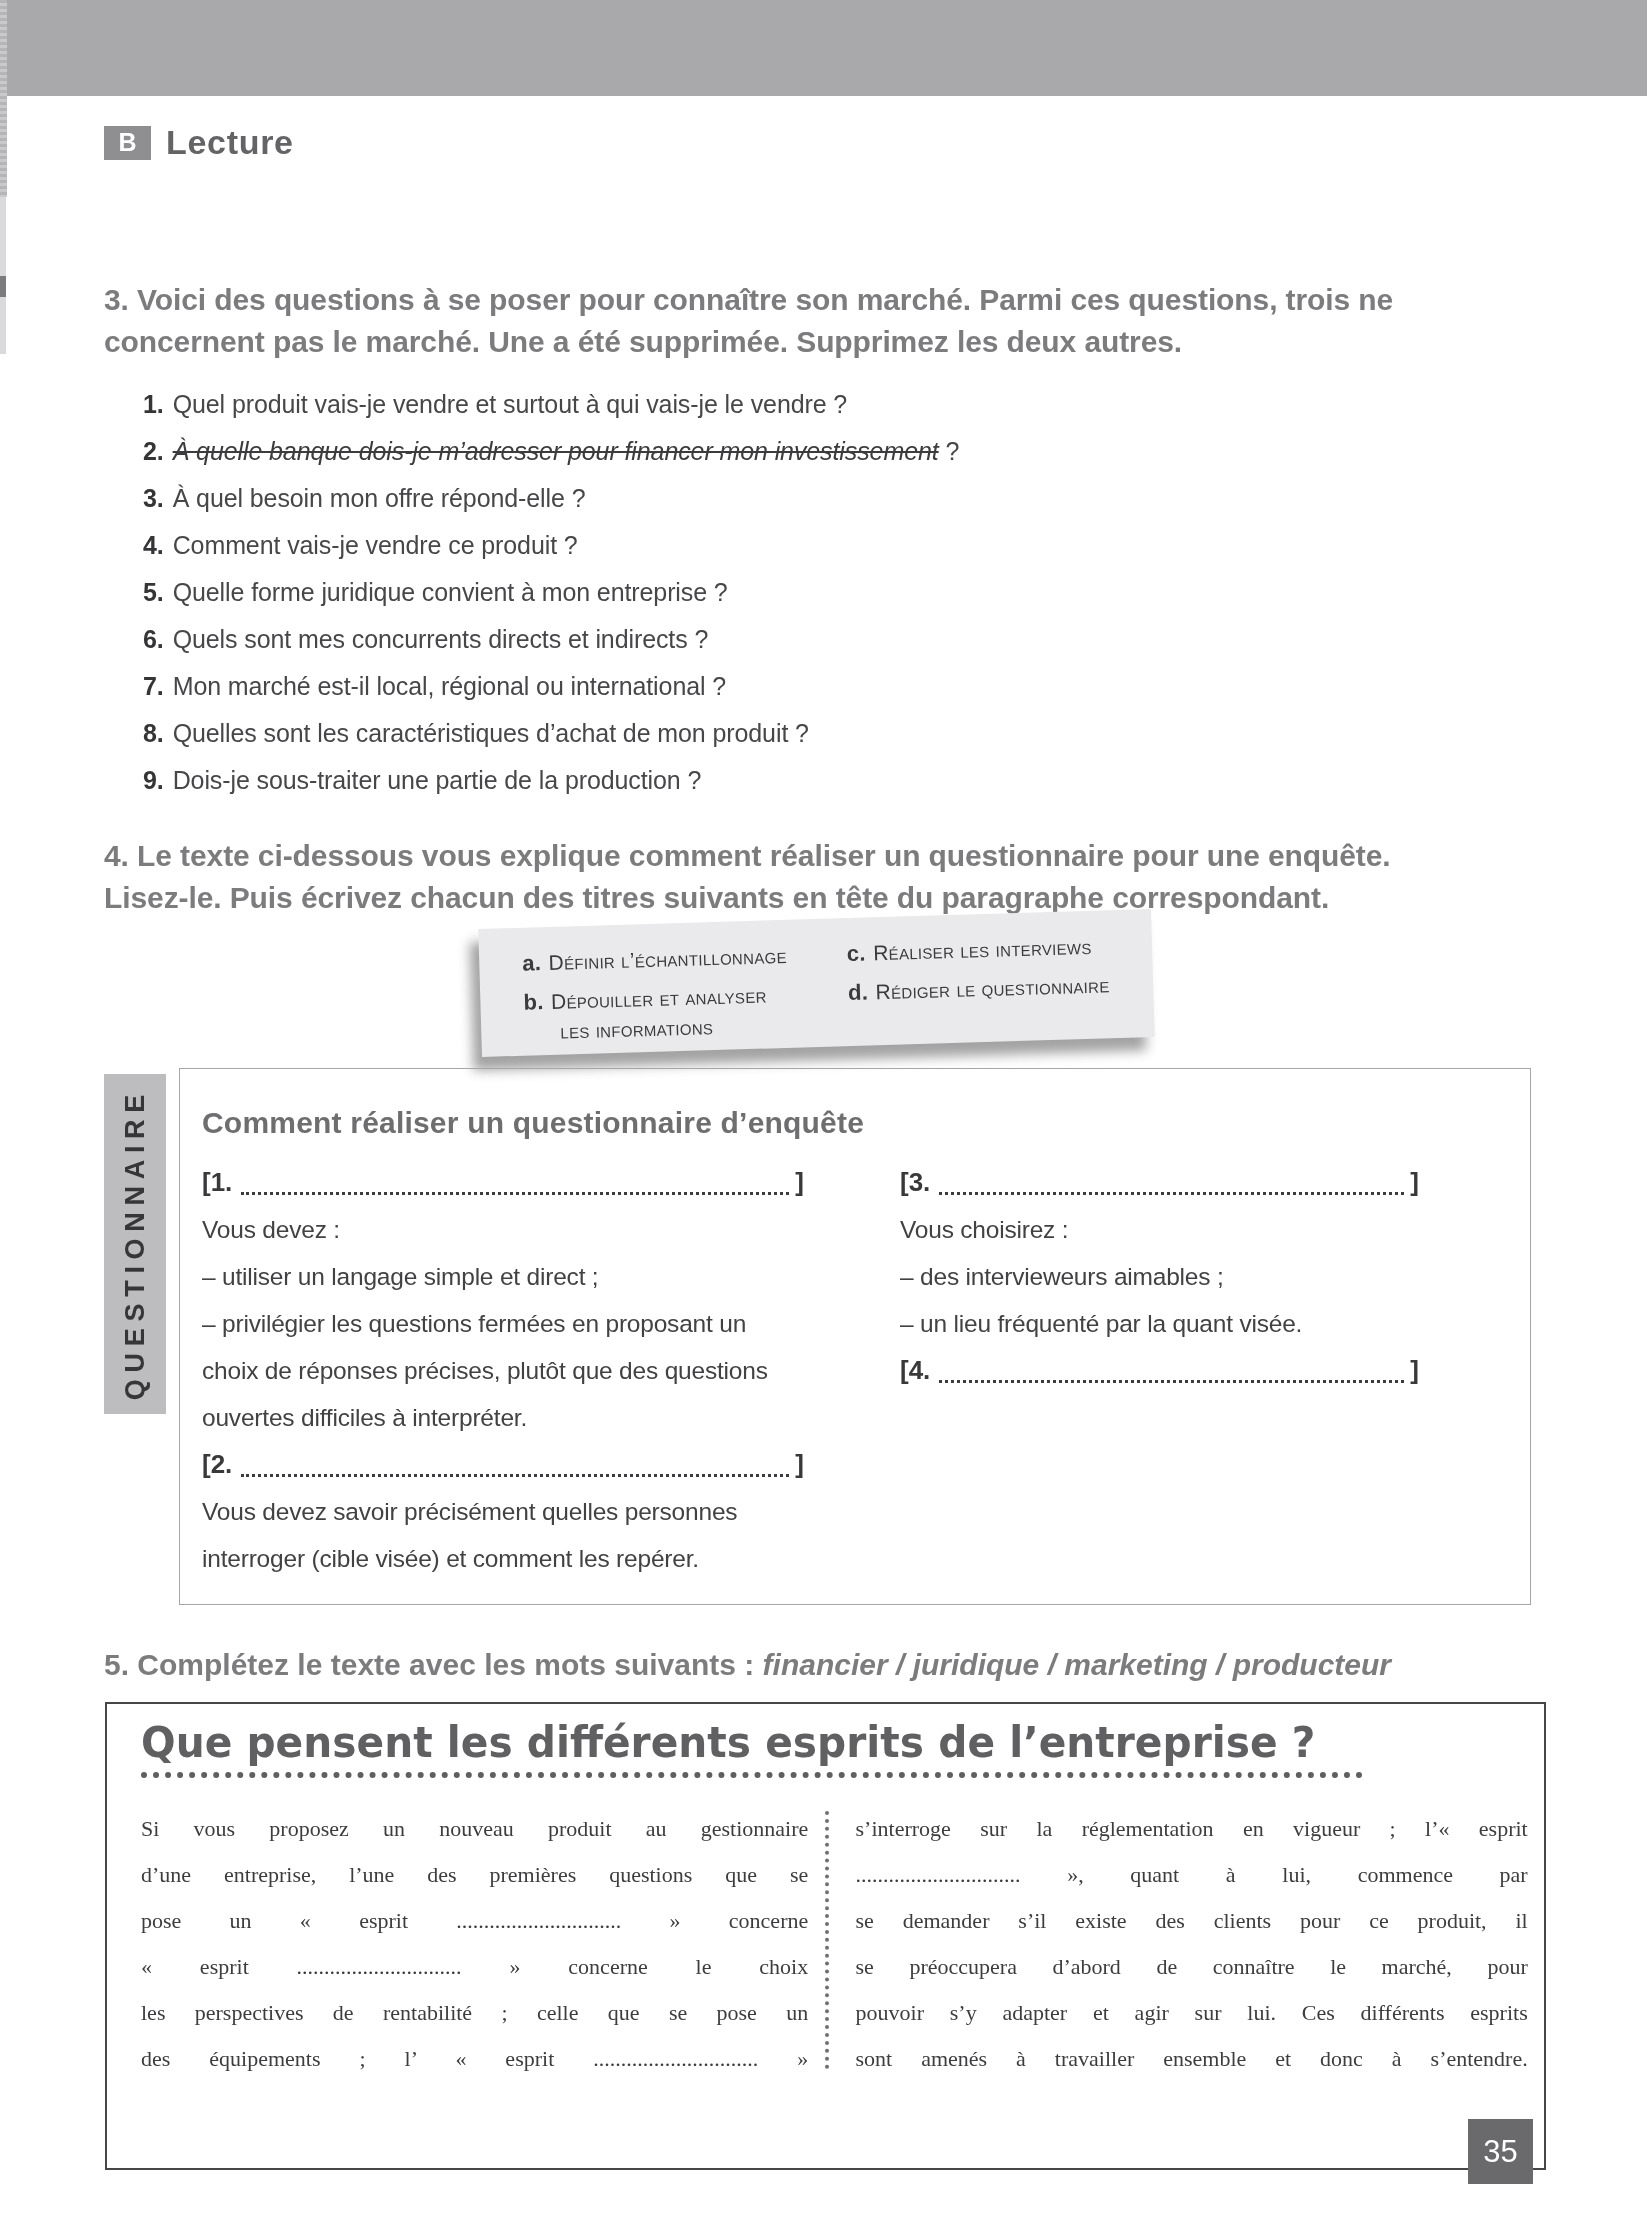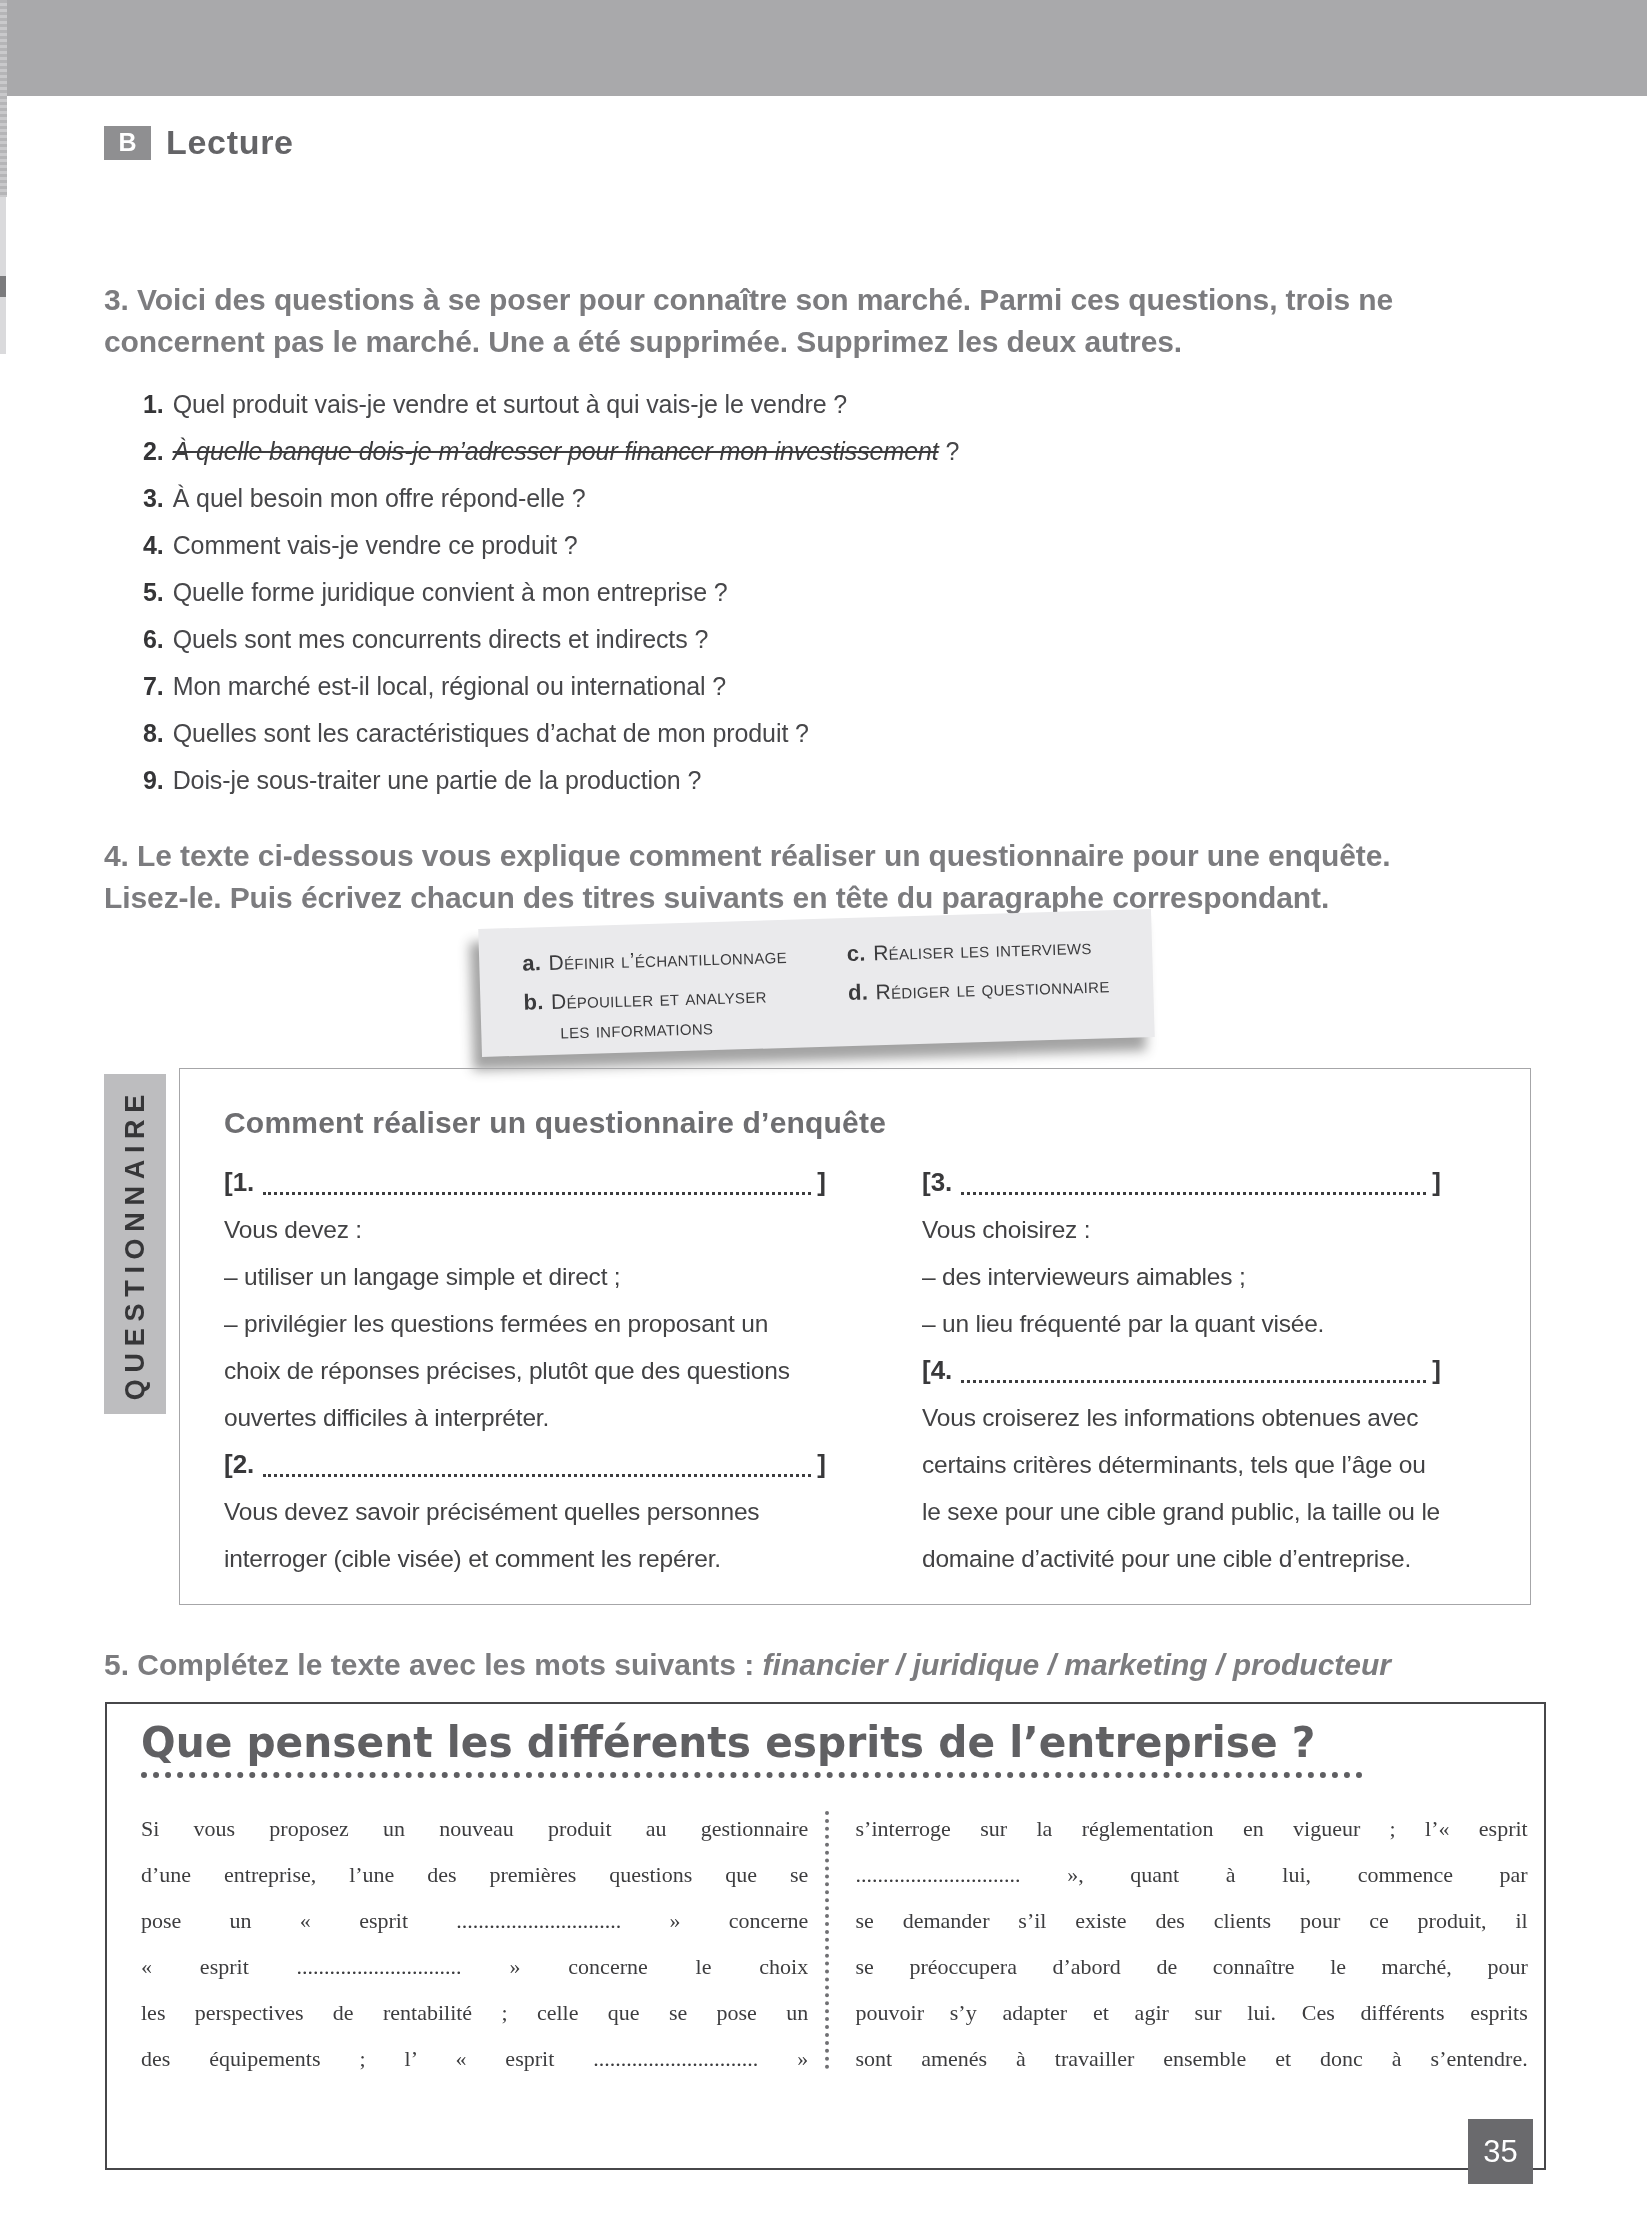--- a/index.html
+++ b/index.html
@@ -44,21 +44,21 @@
   .note-letter { font-weight:700; font-size:22px; margin-right:7.4px; }
   .note-text { font-variant:small-caps; }
   .note-cont { display:block; text-indent:0; font-variant:small-caps; }
 
   
   .q-band { position:absolute; left:104px; top:1074px; width:62px; height:340px; background:#bdbdbf;
     display:flex; align-items:center; justify-content:center; }
   .q-band-label { writing-mode:vertical-rl; transform:rotate(180deg); font-size:27px; font-weight:700;
     letter-spacing:6.7px; color:#363638; }
   .q-box { position:absolute; left:179px; top:1068px; width:1352px; height:537px;
-    border:1.5px solid #a6a6a8; padding:33px 44px 0 44px; }
+    border:1.5px solid #a6a6a8; padding:33px 44px 0 22px; }
   .q-title { font-size:30px; font-weight:700; color:#6e6e71; letter-spacing:0.2px; line-height:42px; }
   .q-cols { display:flex; margin-top:15px; }
   .q-col-left { width:602px; }
   .q-col-right { width:519px; margin-left:96px; }
   .q-text-block { font-size:24.5px; line-height:47px; color:#424244; letter-spacing:-0.2px; }
   .q-blank { display:flex; align-items:flex-end; font-size:26px; font-weight:700; color:#39393b; line-height:47px; }
   .q-leader { flex:1; border-bottom:3px dotted #3c3c3e; margin:0 6px 11px 9px; }
 
   
   .ex5-head { position:absolute; left:104px; top:1648px; font-size:30px; font-weight:700; color:#7c7c7f; }
@@ -160,21 +160,20 @@
             <span>]</span>
           </div>
         <div class="q-text-block">Vous choisirez :</div>
         <div class="q-text-block">– des intervieweurs aimables ;</div>
         <div class="q-text-block">– un lieu fréquenté par la quant visée.</div>
         <div class="q-blank">
             <span>[4.</span>
             <span class="q-leader"></span>
             <span>]</span>
           </div>
-        <div class="q-text-block">Vous croiserez les informations obtenues avec certains critères déterminants, tels que l’âge ou le sexe pour une cible grand public, la taille ou le domaine d’activité pour une cible d’entreprise.</div>
       </div>
     </div>
   </div>
 
   <div class="ex5-head">
     <span>5. Complétez le texte avec les mots suivants : </span><span class="ex5-words">financier / juridique / marketing / producteur</span>
   </div>
 
   <div class="read-box">
     <div class="read-title">Que pensent les différents esprits de l’entreprise ?</div>

